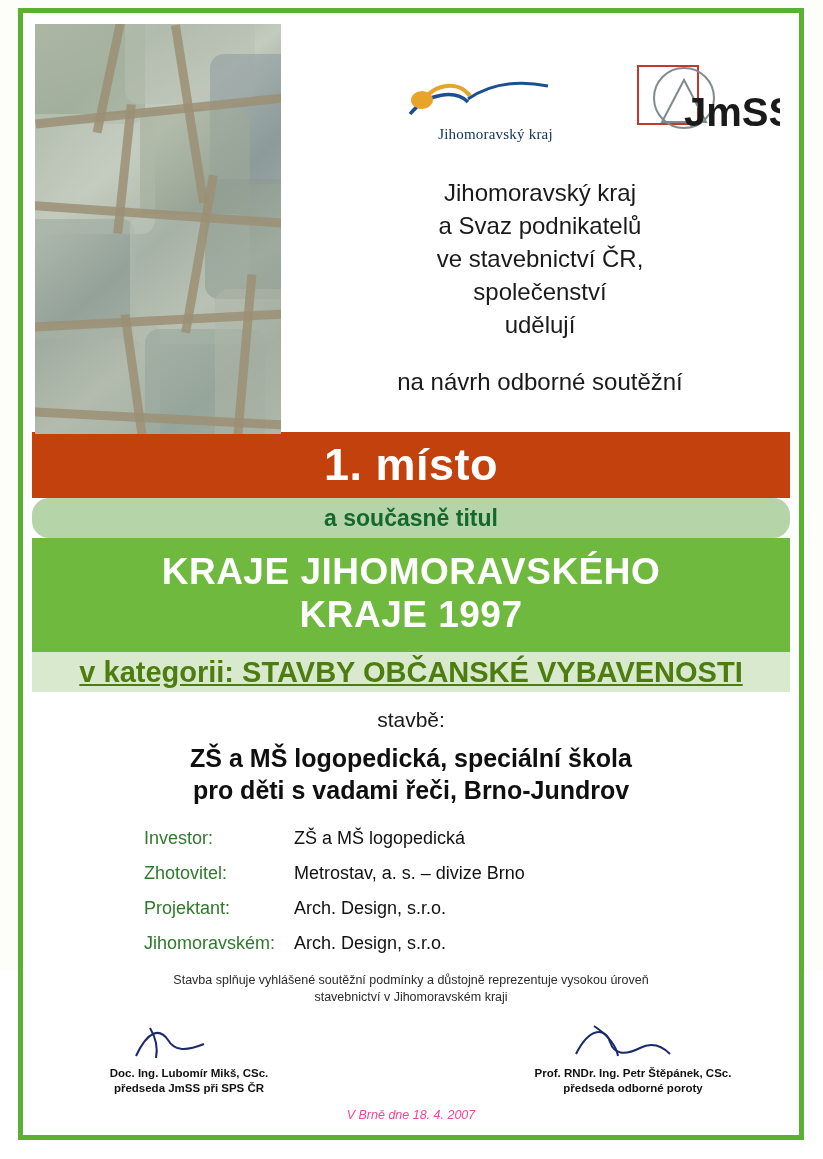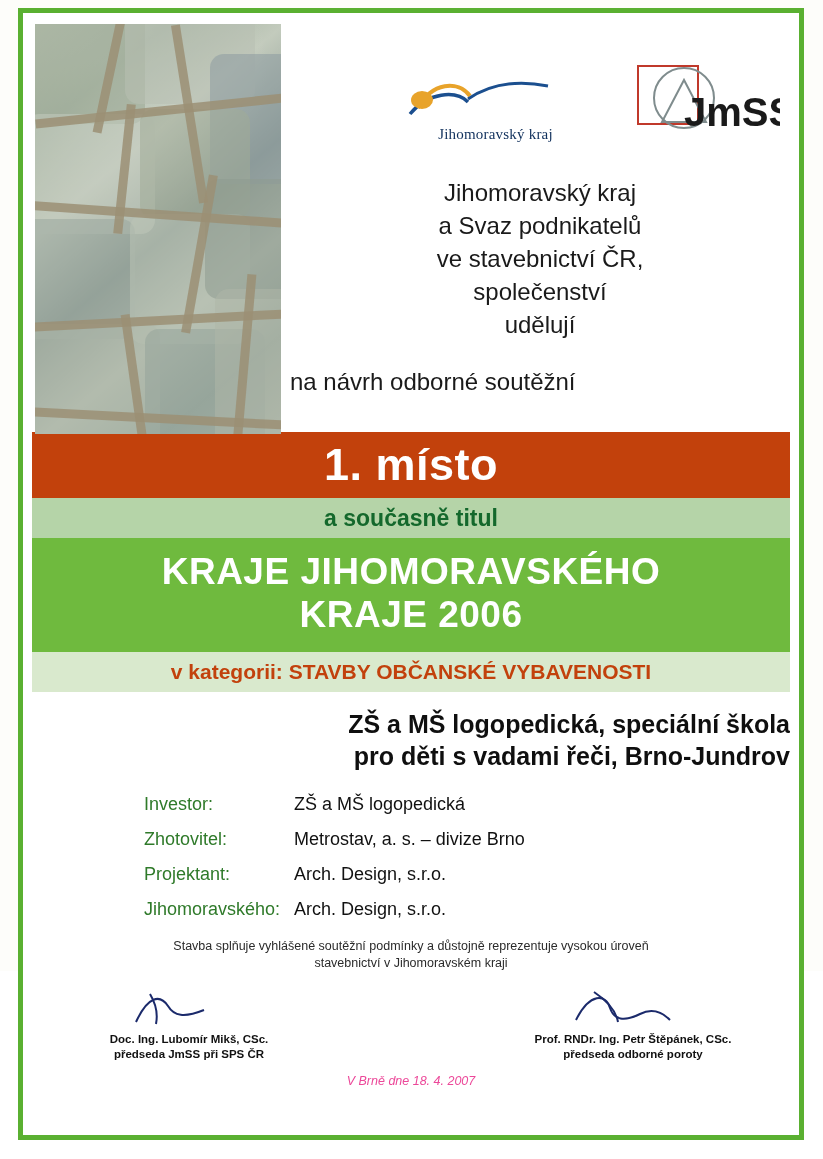--- a/index.html
+++ b/index.html
@@ -108,20 +108,21 @@
     margin: 0;
     padding: 4px 0 0 0;
     text-align: center;
     color: #1a1a1a;
     font-size: 24px;
     line-height: 33px;
     font-weight: 400;
   }
   .intro-2 {
     margin: 24px 0 0 0;
+    text-align: center;
     color: #1a1a1a;
     font-size: 24px;
     line-height: 33px;
   }
 
   
   .band-first {
     background: #c2410c;
     height: 66px;
     display: flex;
@@ -133,20 +134,21 @@
     font-size: 45px;
     font-weight: bold;
     letter-spacing: .5px;
   }
   .band-second {
     background: #b5d4a8;
     height: 40px;
     display: flex;
     align-items: center;
     justify-content: center;
+    border-radius: 17px;
   }
   .band-second .txt {
     color: #14682c;
     font-size: 23px;
     font-weight: bold;
   }
   .band-third {
     background: #6fba3e;
     padding: 12px 0 16px 0;
     text-align: center;
@@ -159,41 +161,42 @@
     letter-spacing: .5px;
   }
   .band-fourth {
     background: #d9e9cd;
     height: 40px;
     display: flex;
     align-items: center;
     justify-content: center;
   }
   .band-fourth .txt {
-    color: #c2410c;
-    font-size: 21px;
-    font-weight: bold;
+    color: #4d7c0f;
+    font-size: 29px;
+    font-weight: bold;
+    text-decoration: underline;
   }
   .band-fourth .txt .lead {
     font-weight: bold;
   }
 
   
   .body-area {
     padding: 16px 0 0 0;
     background: #ffffff;
   }
   .stavbe-label {
     text-align: center;
     font-size: 21px;
     color: #1a1a1a;
     margin-bottom: 10px;
   }
   .project-name {
-    text-align: right;
+    text-align: center;
     font-size: 25px;
     font-weight: bold;
     color: #0f0f0f;
     line-height: 32px;
   }
 
   .details {
     margin: 22px 0 0 0;
     padding: 0 0 0 112px;
   }
@@ -334,53 +337,54 @@
       <div class="band-first">
         <span class="txt">1. místo</span>
       </div>
 
       <div class="band-second">
         <span class="txt">a současně titul</span>
       </div>
 
       <div class="band-third">
         <div class="txt">KRAJE JIHOMORAVSKÉHO</div>
-        <div class="txt">KRAJE 2006</div>
+        <div class="txt">KRAJE 1997</div>
       </div>
 
       <div class="band-fourth">
         <span class="txt">
           <span class="lead">v kategorii:</span>
           <span>STAVBY OBČANSKÉ VYBAVENOSTI</span>
         </span>
       </div>
 
       <div class="body-area">
 
+        <div class="stavbe-label">stavbě:</div>
 
         <div class="project-name">
           <div>ZŠ a MŠ logopedická, speciální škola</div>
           <div>pro děti s vadami řeči, Brno-Jundrov</div>
         </div>
 
         <div class="details">
           <div class="detail-row">
             <div class="detail-label">Investor:</div>
             <div class="detail-value">ZŠ a MŠ logopedická</div>
           </div>
           <div class="detail-row">
             <div class="detail-label">Zhotovitel:</div>
             <div class="detail-value">Metrostav, a. s. – divize Brno</div>
           </div>
           <div class="detail-row">
             <div class="detail-label">Projektant:</div>
             <div class="detail-value">Arch. Design, s.r.o.</div>
           </div>
           <div class="detail-row">
-            <div class="detail-label">Jihomoravského:</div>
+            <div class="detail-label">Jihomoravském:</div>
             <div class="detail-value">Arch. Design, s.r.o.</div>
           </div>
         </div>
 
         <div class="footer">
           <div class="footer-note">
             <div>Stavba splňuje vyhlášené soutěžní podmínky a důstojně reprezentuje vysokou úroveň</div>
             <div>stavebnictví v Jihomoravském kraji</div>
           </div>
 

